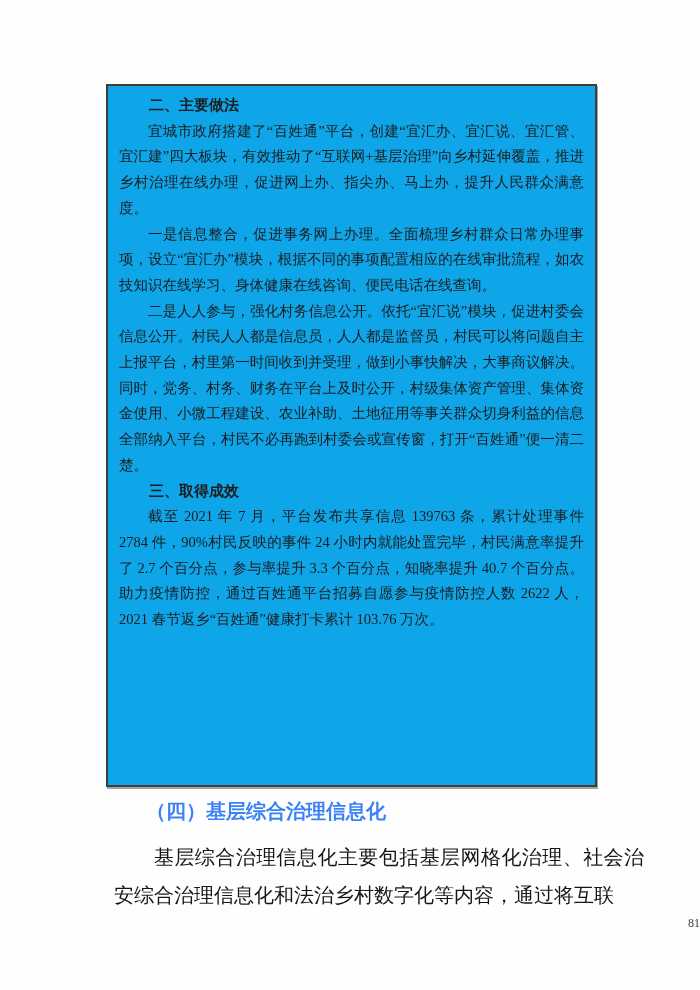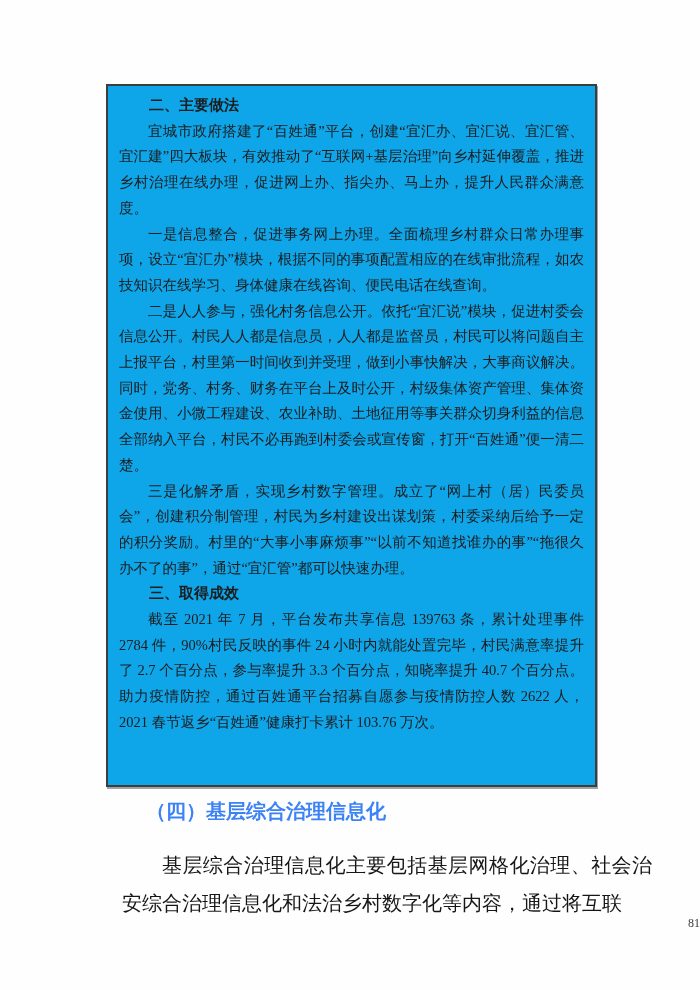--- a/index.html
+++ b/index.html
@@ -53,21 +53,21 @@
     font-weight: 700;
     text-indent: 2em;
     line-height: 30px;
     color: #3b82f6;
   }
   .sub-para {
     position: absolute;
     left: 106px;
     top: 830px;
     width: 530px;
-    margin: 16px;
+    margin: 8px;
     font-size: 20px;
     line-height: 38px;
     text-indent: 2em;
     text-align: justify;
     color: #161616;
   }
   .page-number {
     position: absolute;
     left: 0;
     top: 916px;
@@ -80,21 +80,20 @@
 </head>
 <body>
 
 <div class="page">
 
   <div class="content-box">
     <p class="h">二、主要做法</p>
     <p>宜城市政府搭建了“百姓通”平台，创建“宜汇办、宜汇说、宜汇管、宜汇建”四大板块，有效推动了“互联网+基层治理”向乡村延伸覆盖，推进乡村治理在线办理，促进网上办、指尖办、马上办，提升人民群众满意度。</p>
     <p>一是信息整合，促进事务网上办理。全面梳理乡村群众日常办理事项，设立“宜汇办”模块，根据不同的事项配置相应的在线审批流程，如农技知识在线学习、身体健康在线咨询、便民电话在线查询。</p>
     <p>二是人人参与，强化村务信息公开。依托“宜汇说”模块，促进村委会信息公开。村民人人都是信息员，人人都是监督员，村民可以将问题自主上报平台，村里第一时间收到并受理，做到小事快解决，大事商议解决。同时，党务、村务、财务在平台上及时公开，村级集体资产管理、集体资金使用、小微工程建设、农业补助、土地征用等事关群众切身利益的信息全部纳入平台，村民不必再跑到村委会或宣传窗，打开“百姓通”便一清二楚。</p>
-    <p>三是化解矛盾，实现乡村数字管理。成立了“网上村（居）民委员会”，创建积分制管理，村民为乡村建设出谋划策，村委采纳后给予一定的积分奖励。村里的“大事小事麻烦事”“以前不知道找谁办的事”“拖很久办不了的事”，通过“宜汇管”都可以快速办理。</p>
     <p class="h">三、取得成效</p>
     <p>截至 2021 年 7 月，平台发布共享信息 139763 条，累计处理事件 2784 件，90%村民反映的事件 24 小时内就能处置完毕，村民满意率提升了 2.7 个百分点，参与率提升 3.3 个百分点，知晓率提升 40.7 个百分点。助力疫情防控，通过百姓通平台招募自愿参与疫情防控人数 2622 人，2021 春节返乡“百姓通”健康打卡累计 103.76 万次。</p>
   </div>
 
   <p class="sub-heading">（四）基层综合治理信息化</p>
   <p class="sub-para">基层综合治理信息化主要包括基层网格化治理、社会治安综合治理信息化和法治乡村数字化等内容，通过将互联</p>
 
   <div class="page-number">81</div>
 
 </div>

